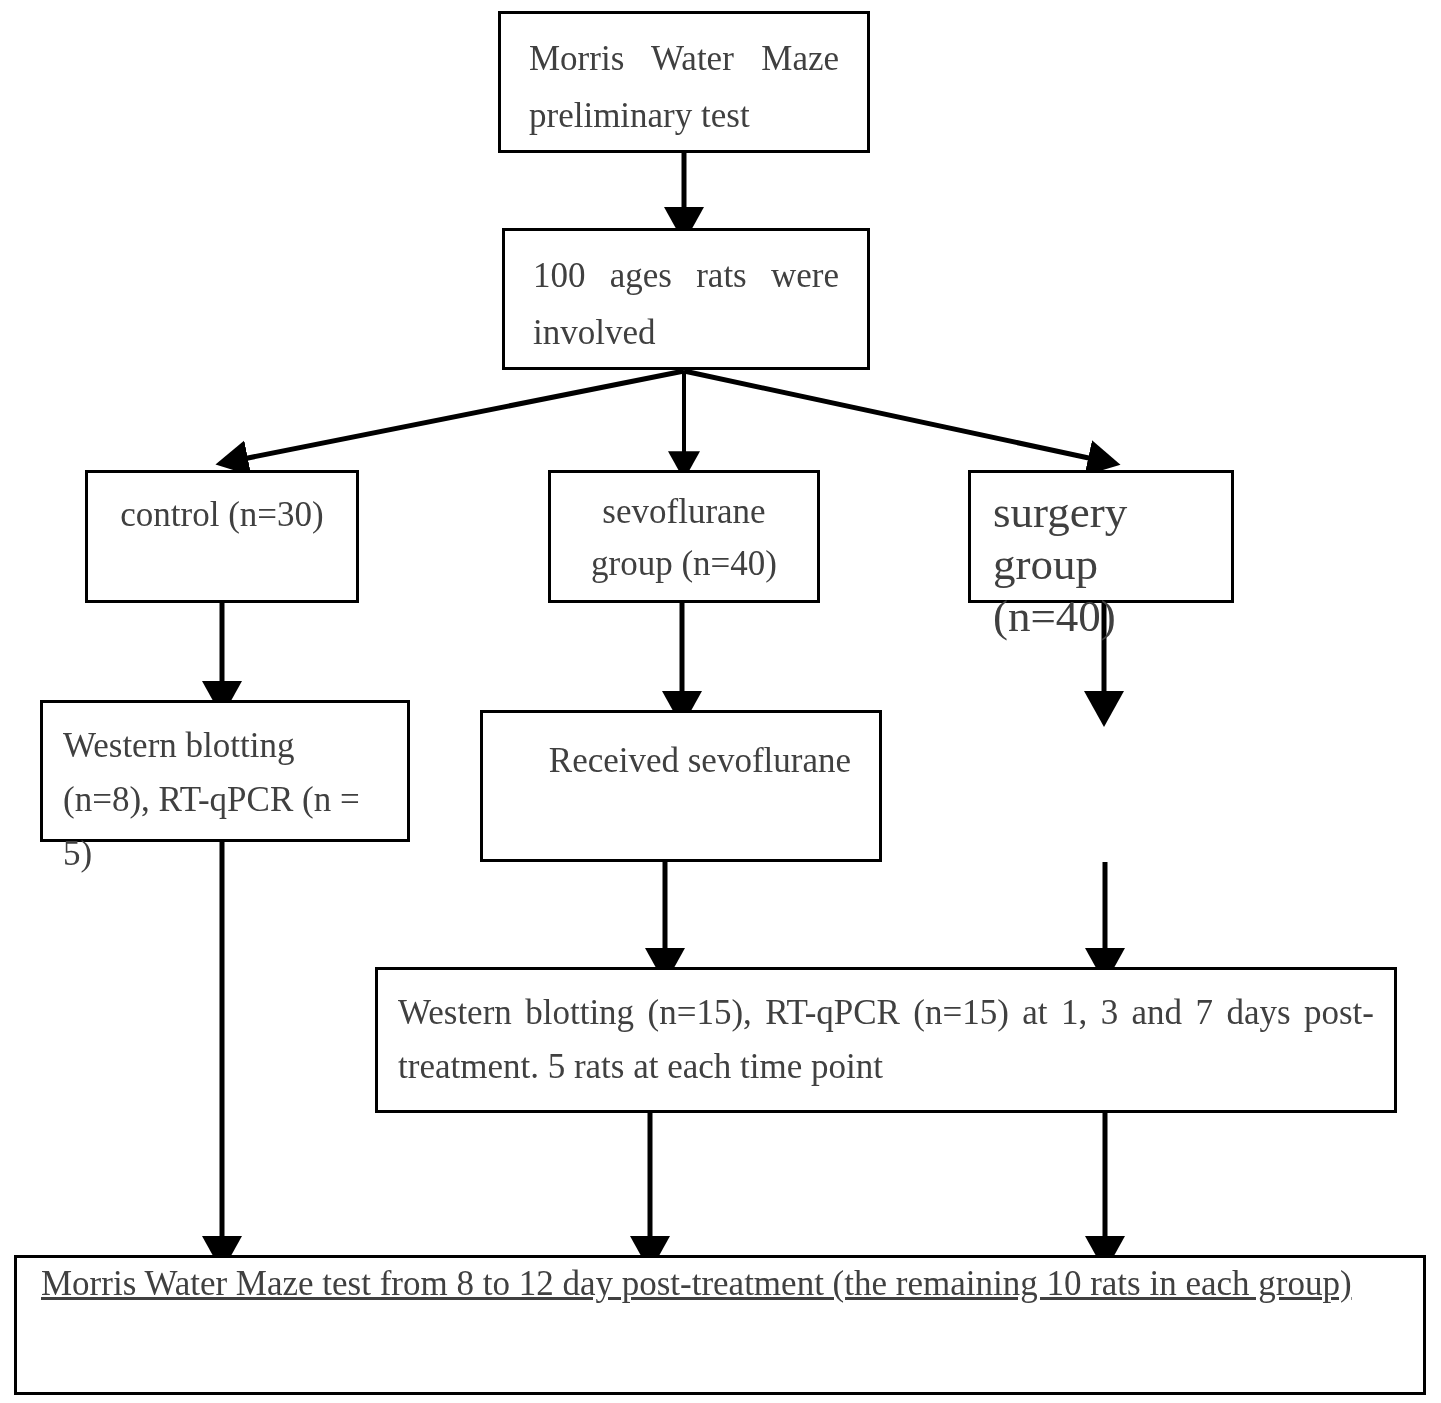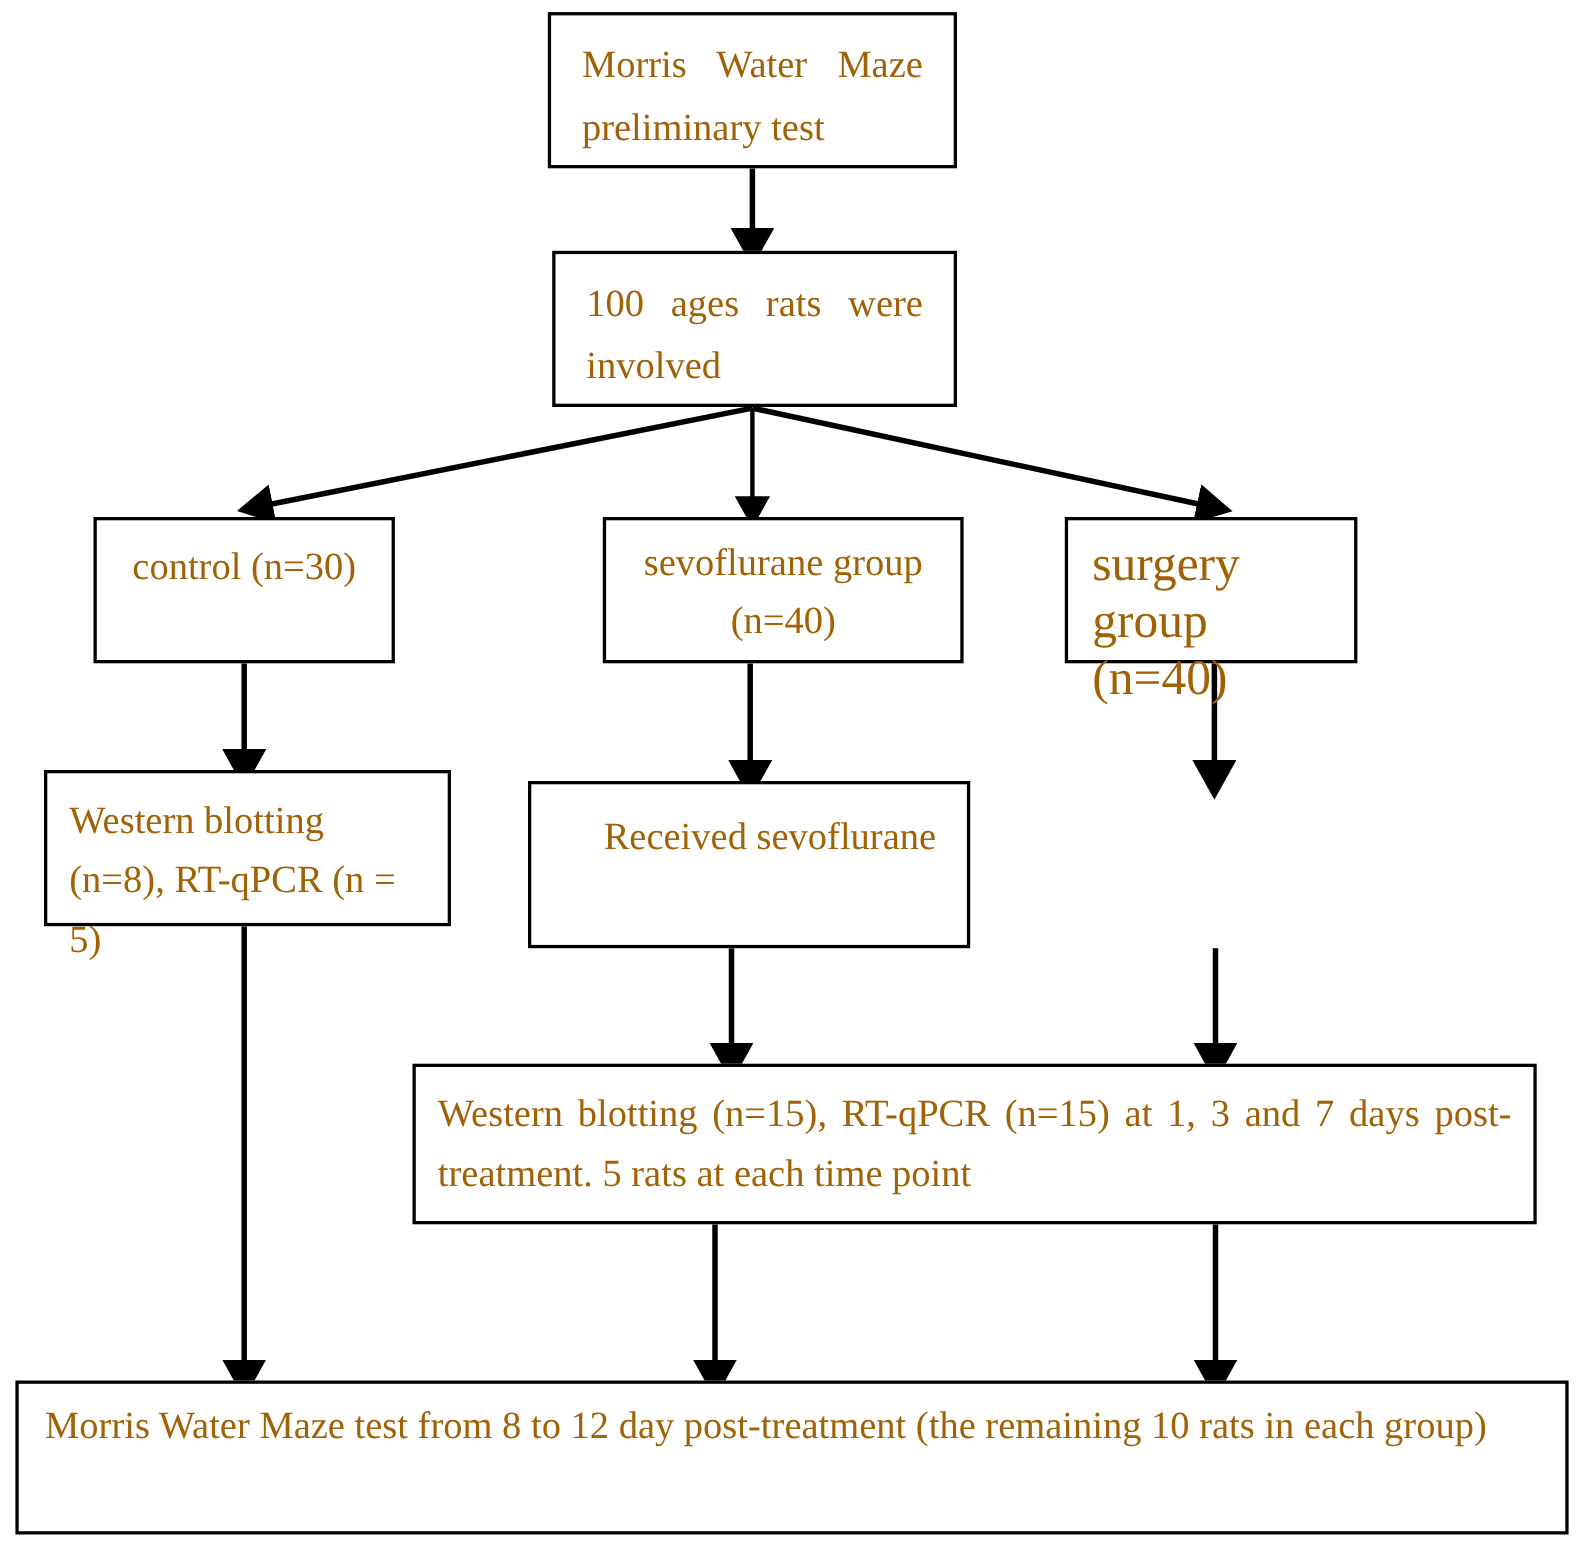--- a/index.html
+++ b/index.html
@@ -22,21 +22,21 @@
     border: 3px solid #000000;
     background: #ffffff;
     box-sizing: border-box;
     z-index: 2;
   }
   .node .txt {
     position: absolute;
     left: 0;
     right: 0;
     box-sizing: border-box;
-    color: #a16207;
+    color: #404040;
     white-space: pre-line;
   }
 
   
   #n-mwm-pre { left: 498px; top: 11px; width: 372px; height: 142px; }
   #n-mwm-pre .txt {
     top: 16px; padding: 0 28px;
     font-size: 35px; line-height: 57px;
     text-align: justify; text-align-last: left;
   }
@@ -51,21 +51,21 @@
 
   
   #n-control { left: 85px; top: 470px; width: 274px; height: 133px; }
   #n-control .txt {
     top: 16px; padding: 0 24px;
     font-size: 35px; line-height: 52px;
     text-align: center;
   }
 
   
-  #n-sevo { left: 548px; top: 470px; width: 328px; height: 133px; }
+  #n-sevo { left: 548px; top: 470px; width: 272px; height: 133px; }
   #n-sevo .txt {
     top: 13px; padding: 0 28px;
     font-size: 35px; line-height: 52px;
     text-align: center;
   }
 
   
   #n-surg { left: 968px; top: 470px; width: 266px; height: 133px; }
   #n-surg .txt {
     top: 13px; padding: 0 22px;
@@ -101,23 +101,24 @@
   #n-wb-big { left: 375px; top: 967px; width: 1022px; height: 146px; }
   #n-wb-big .txt {
     top: 16px; padding: 0 20px;
     font-size: 35px; line-height: 54px;
     text-align: justify; text-align-last: left;
   }
 
   
   #n-mwm-final { left: 14px; top: 1255px; width: 1412px; height: 140px; }
   #n-mwm-final .txt {
-    top: 12px; padding: 0 24px;
+    top: 0; padding: 0 24px;
     font-size: 35px; line-height: 52px;
     text-align: left;
+    text-decoration: underline;
   }
 
   
   #edges {
     position: absolute;
     left: 0; top: 0;
     width: 1441px; height: 1403px;
     z-index: 1;
     pointer-events: none;
   }

